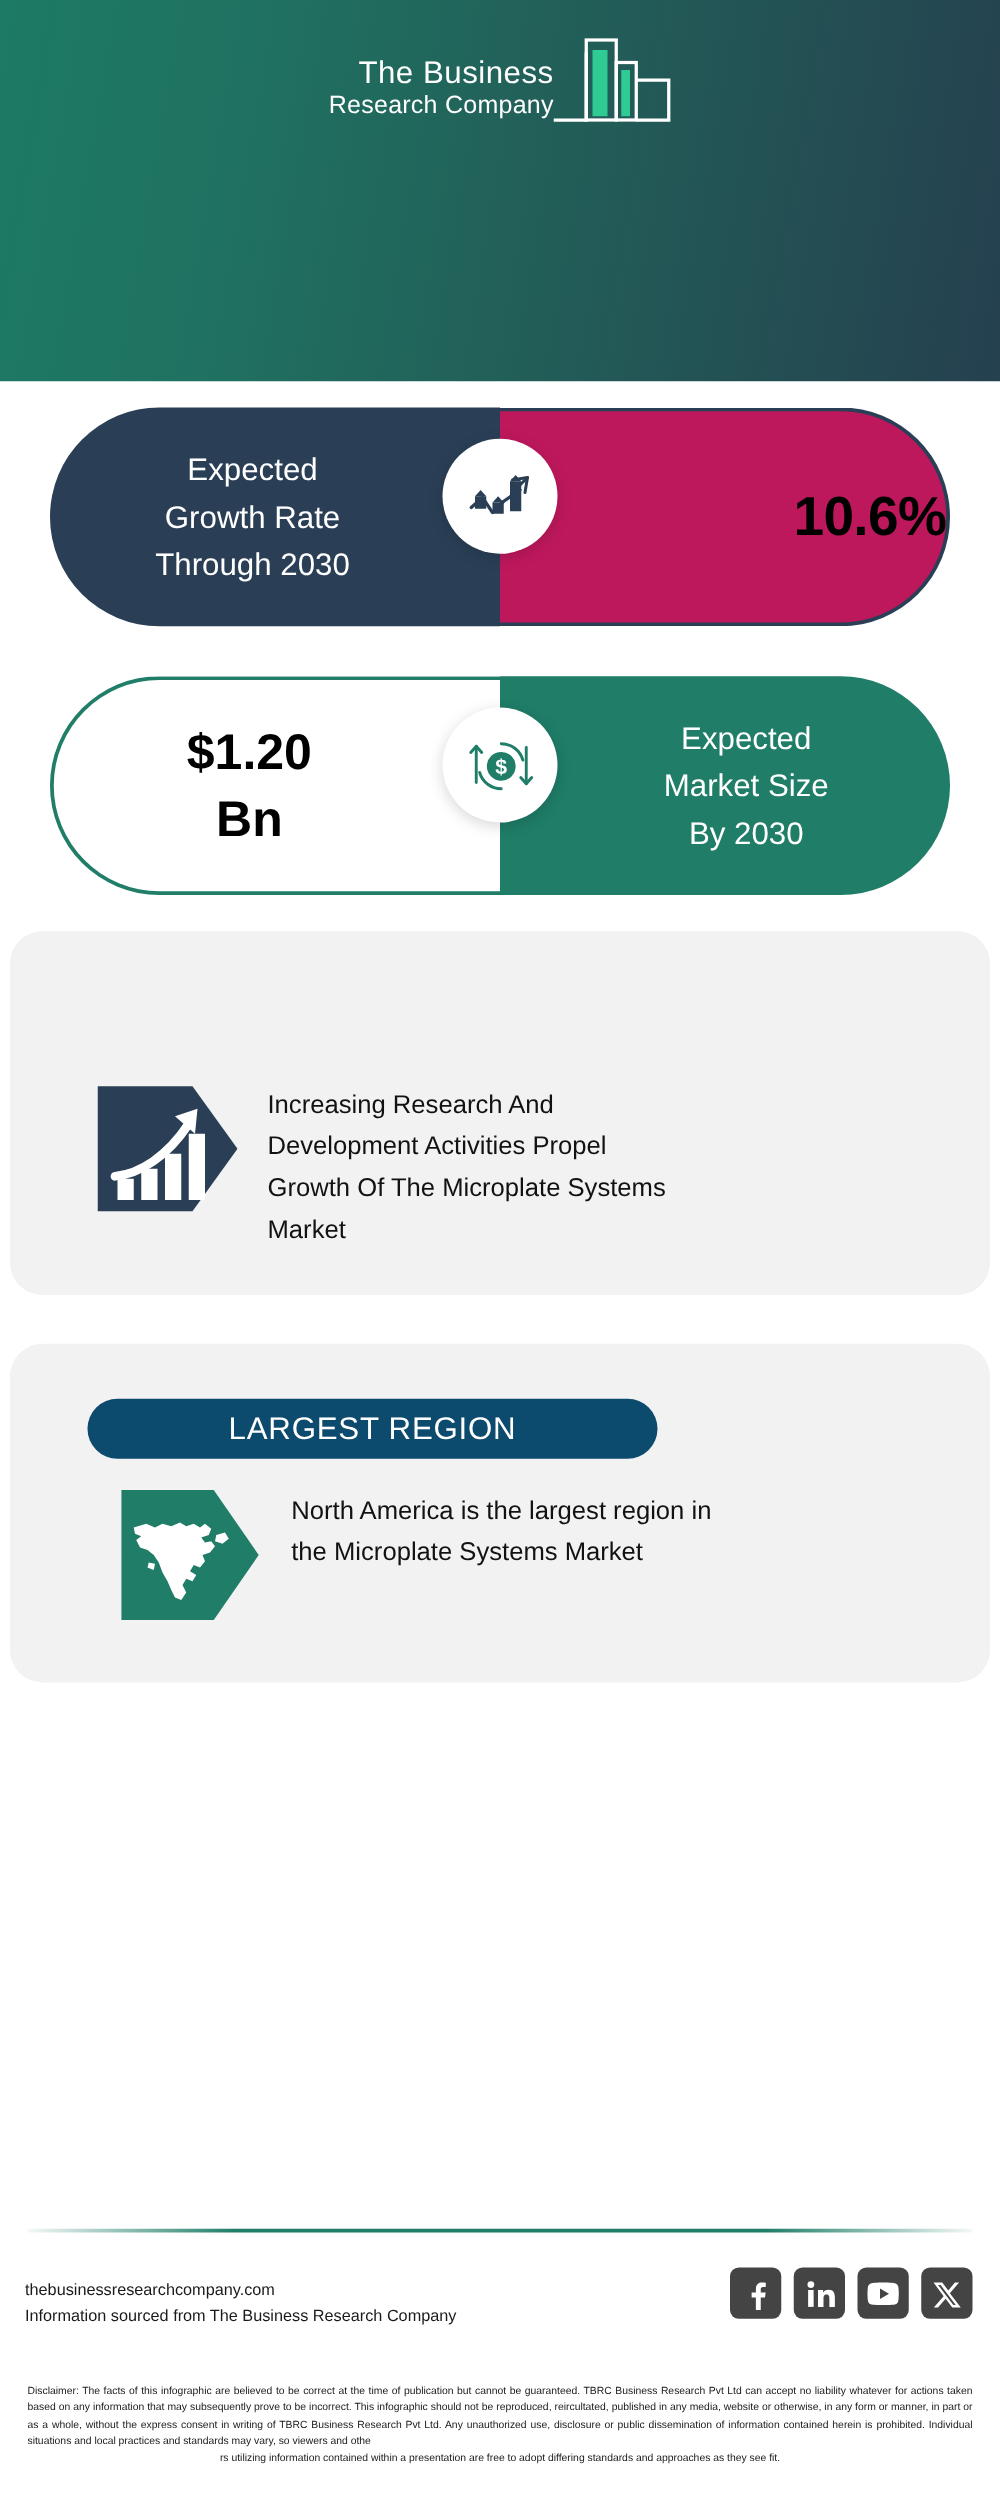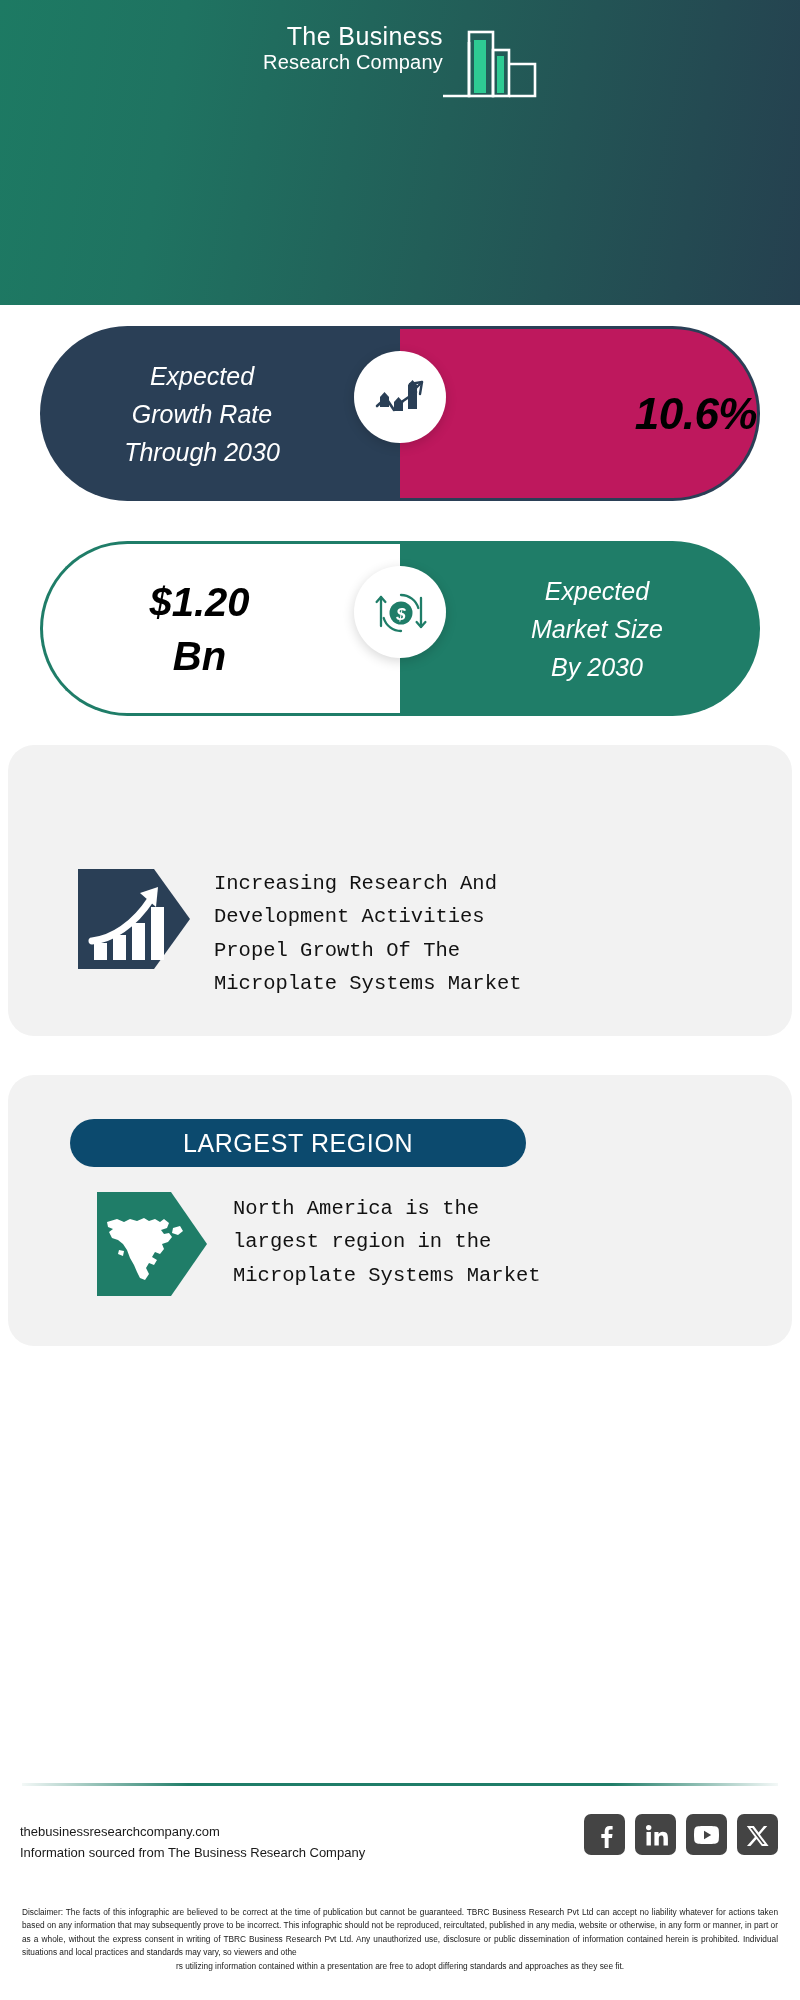--- a/index.html
+++ b/index.html
@@ -13,42 +13,42 @@
   .page { position: relative; width: 800px; height: 2000px; background:#fff; }
 
   
   .header {
     position: absolute; left:0; top:0; width:800px; height:305px;
     background: linear-gradient(100deg, #1d7a63 0%, #1f7361 22%, #225e58 55%, #25404f 100%);
     overflow:hidden;
   }
   .logo-wrap {
     position:absolute; left:0; right:0; top:24px;
-    display:flex; justify-content:center; align-items:flex-start; gap:0px;
+    display:flex; justify-content:center; align-items:flex-end; gap:0px;
   }
   .logo-text { text-align:right; padding-bottom:4px; }
   .logo-line1 {
     color:#ffffff; font-size:25px; font-weight:400; letter-spacing:0.4px;
     line-height:1.0; white-space:nowrap;
   }
   .logo-line2 {
     color:#ffffff; font-size:20px; font-weight:400; letter-spacing:0.2px;
     line-height:1.35; white-space:nowrap;
   }
   .logo-mark { position:relative; width:96px; height:78px; margin-left:-2px; }
   .logo-mark svg { display:block; }
 
   .header-title {
     position:absolute; left:0; right:0; top:140px;
     text-align:center; color:#ffffff;
     font-size:40px; font-weight:400; letter-spacing:0.2px;
   }
 
   
-  .stat-card { position:absolute; left:40px; width:720px; height:142px;font-style:italic; }
+  .stat-card { position:absolute; left:40px; width:720px; height:142px; }
 
   .stat-card .half { position:absolute; top:0; height:175px; width:360px; }
 
   
   .card1 { top:326px; }
   .card1 .left {
     left:0; background:#2a3f56;
     border-radius:88px 0 0 88px;
     display:flex; align-items:center; justify-content:center;
   }
@@ -107,21 +107,21 @@
   .panel-region { top:1075px; height:271px; }
 
   .pill {
     position:absolute; left:62px; width:456px; height:48px;
     border-radius:24px; display:flex; align-items:center; justify-content:center;
     color:#ffffff; font-size:25px; letter-spacing:0.6px;
   }
   .pill-driver { top:47px; background:#2a3f56; }
   .pill-region { top:44px; background:#0c4a6e; }
 
-  .panel-body { position:absolute; display:flex; align-items:flex-start; gap:24px;font-family:Liberation Mono, monospace; }
+  .panel-body { position:absolute; display:flex; align-items:flex-start; gap:24px; }
   .panel-driver .panel-body { left:70px; top:118px; }
   .panel-region .panel-body { left:70px; top:113px;padding-left:19px; }
 
   .arrow-icon { position:relative; width:112px; height:112px; flex:0 0 112px; }
   .arrow-icon svg { display:block; }
 
   .panel-text {
     font-size:20.5px; line-height:1.63; color:#121212; padding-top:4px;
     max-width:340px;
   }

